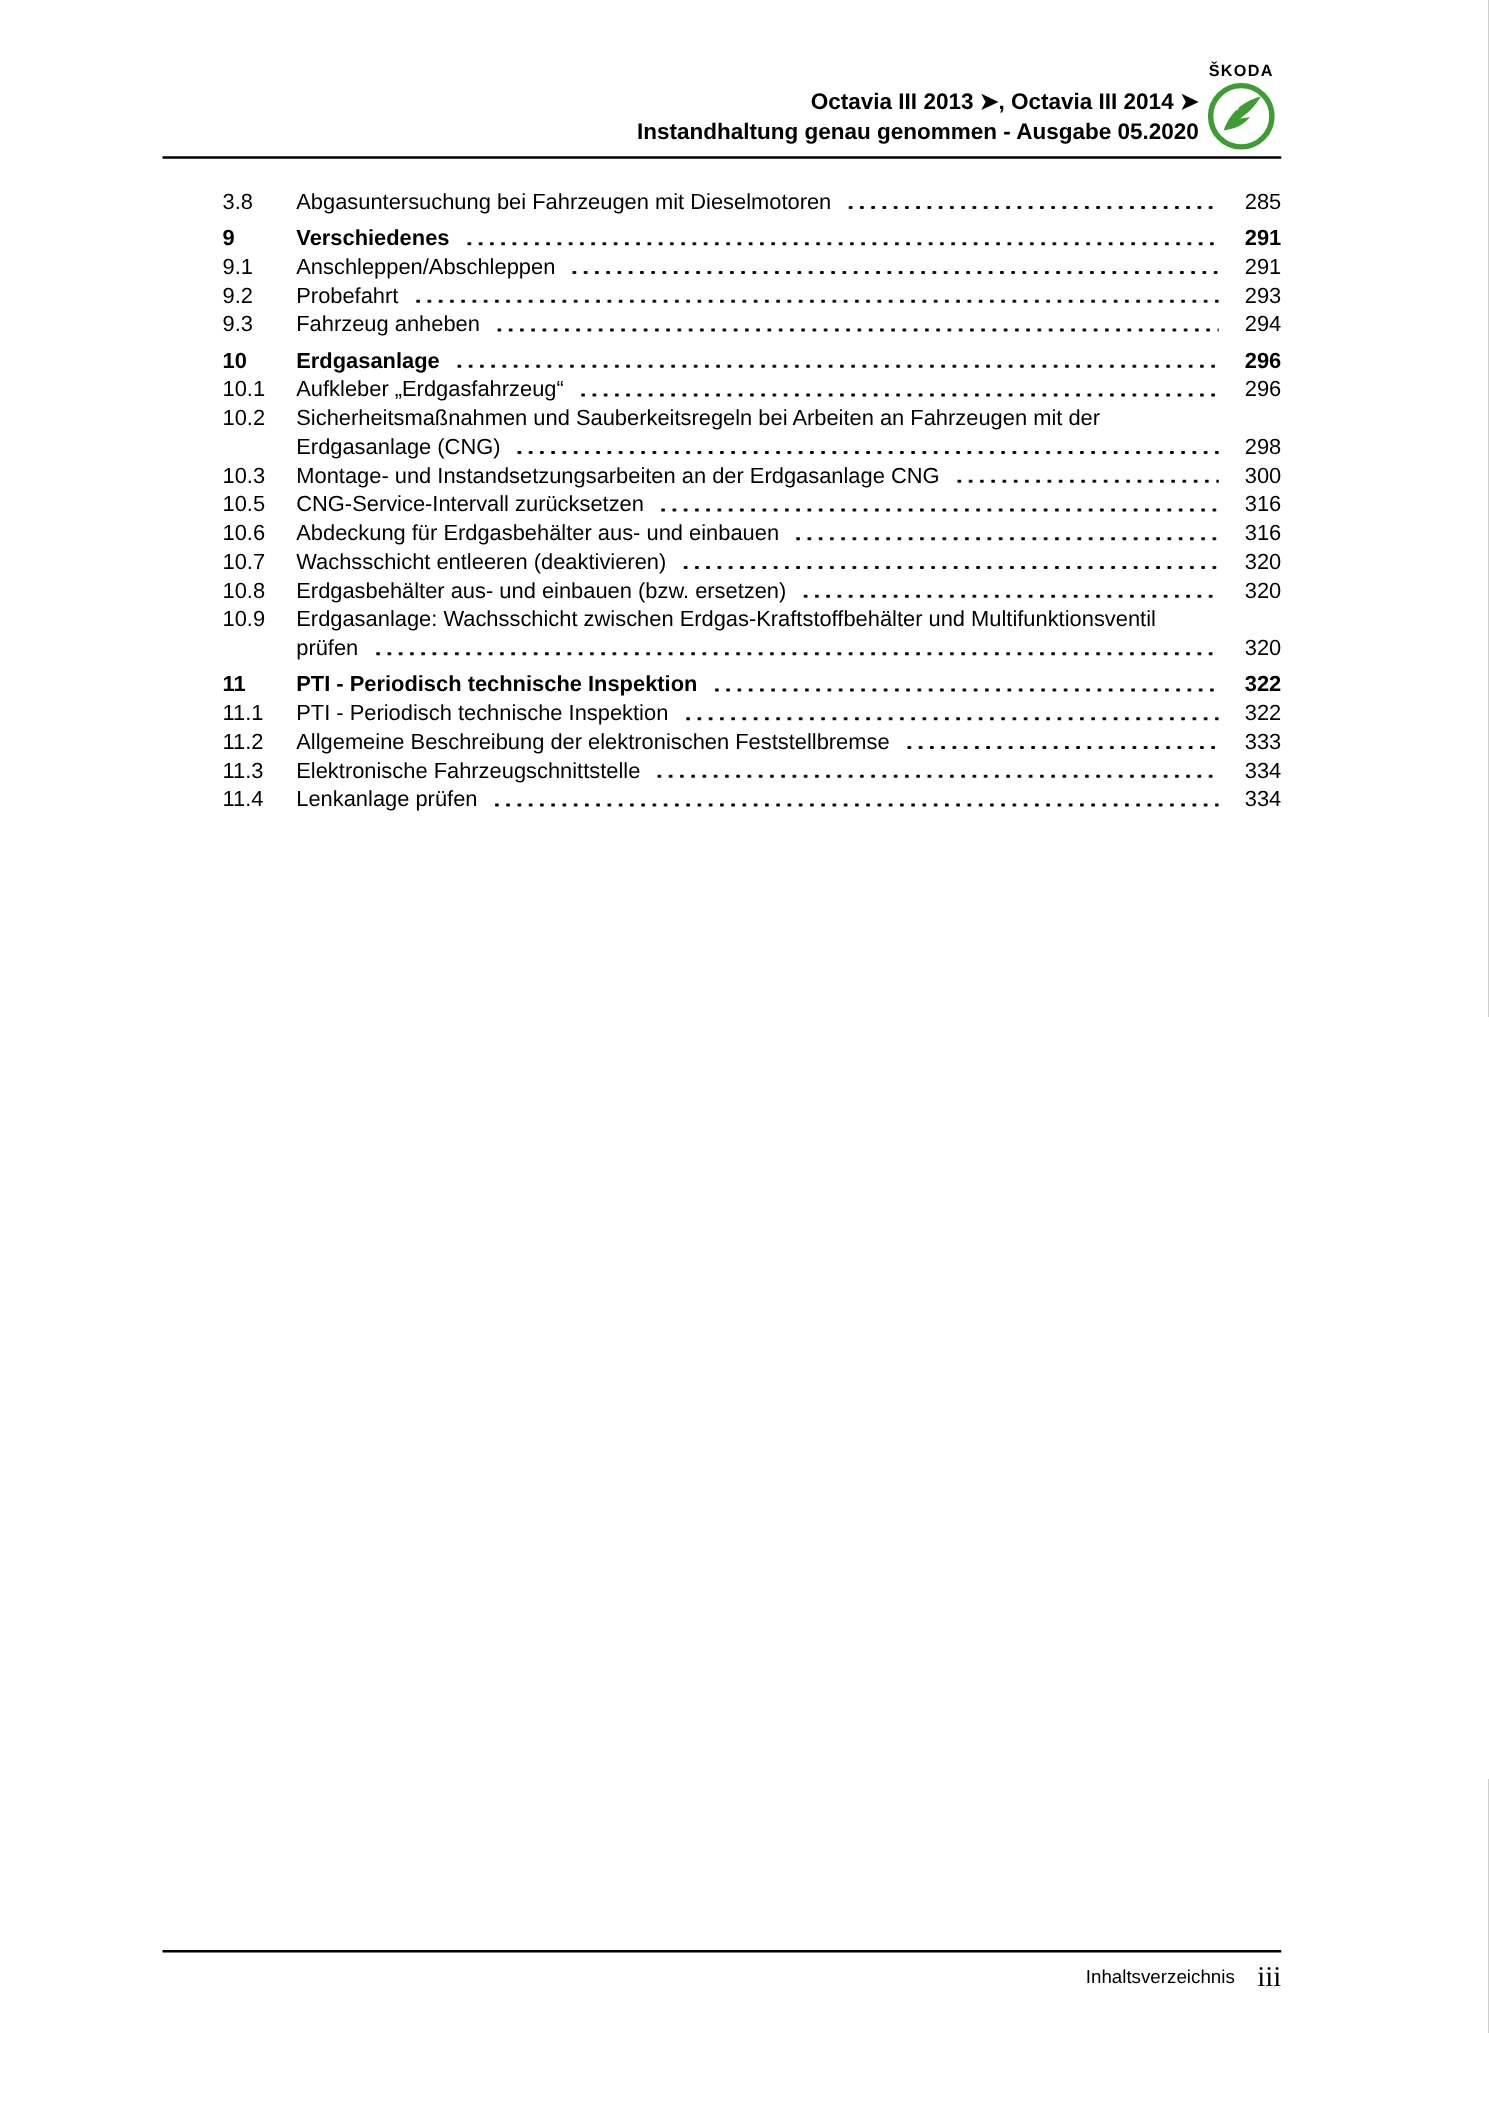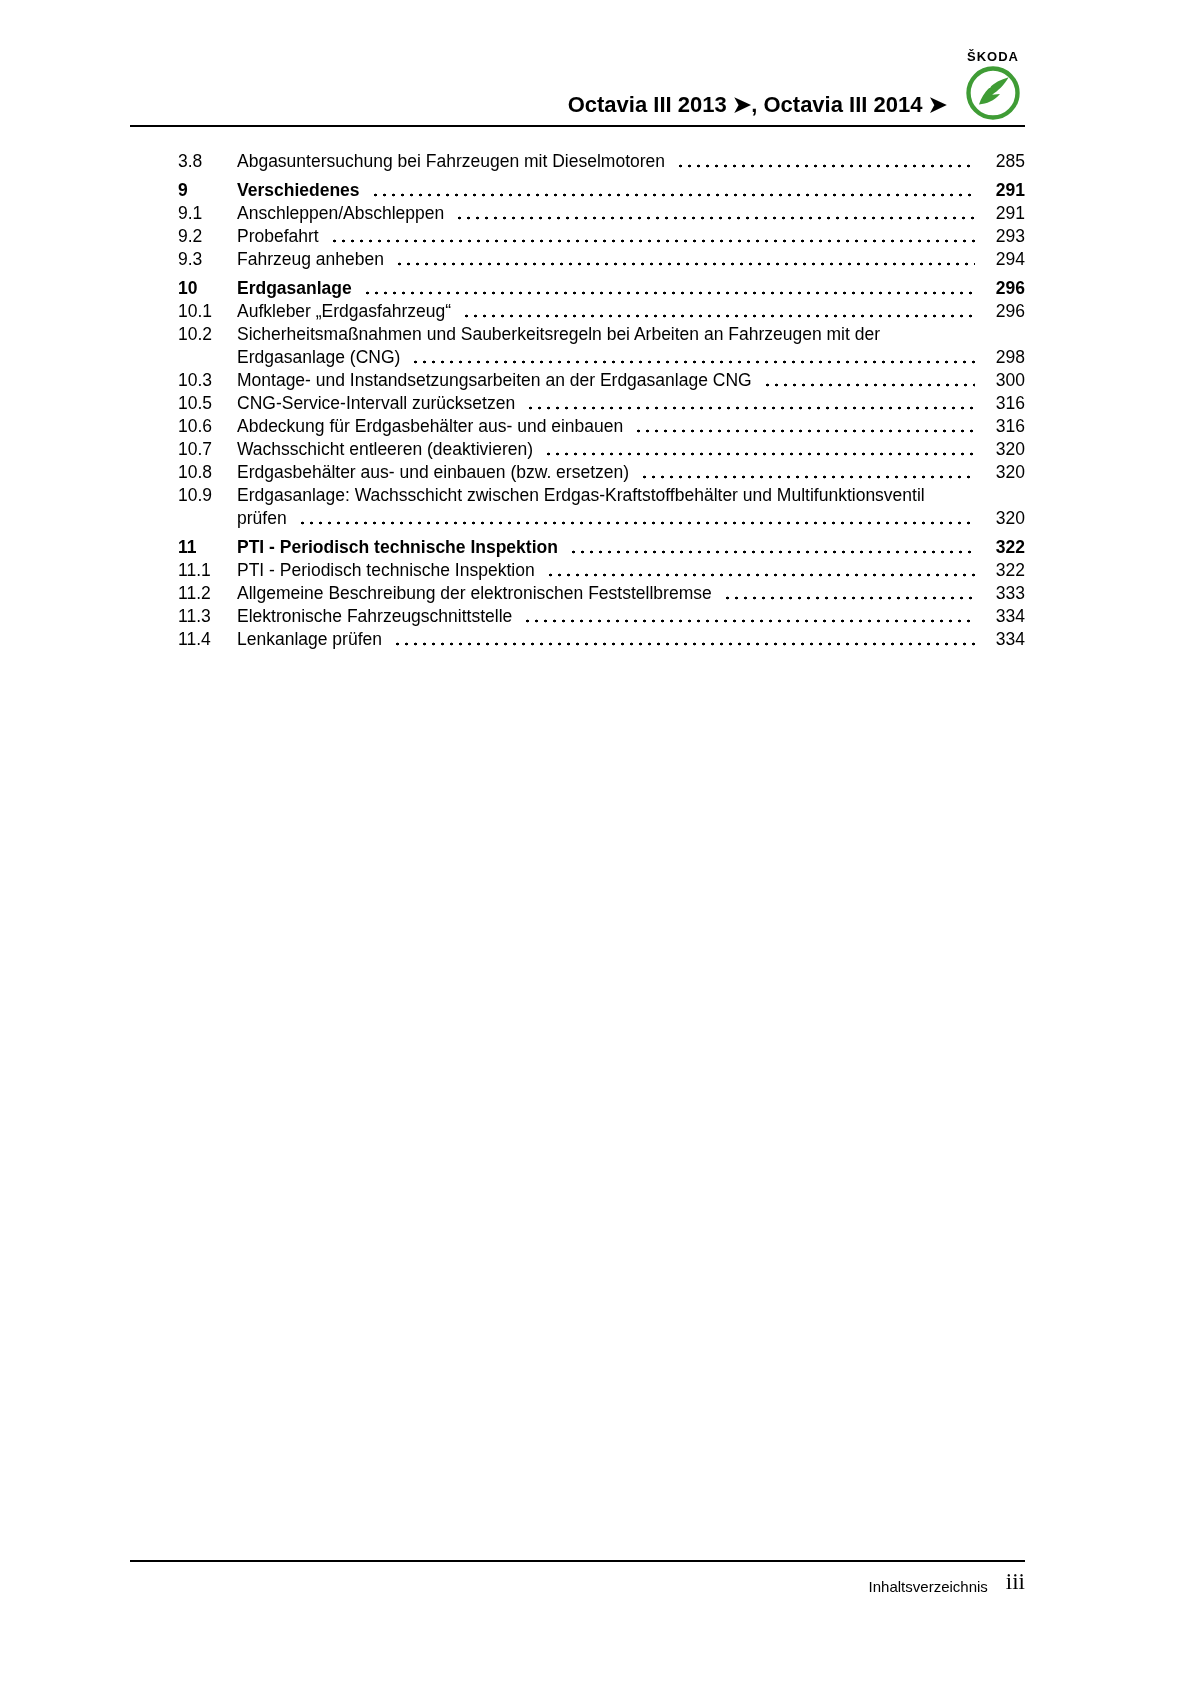--- a/index.html
+++ b/index.html
@@ -21,24 +21,24 @@
     width: 895px;
   }
   .header-flex {
     display: flex;
     justify-content: flex-end;
     align-items: flex-end;
   }
   .header-text {
     text-align: right;
     font-weight: bold;
-    font-size: 22px;
+    font-size: 18px;
     line-height: 24px;
     padding-bottom: 6px;
-    margin-right: 14px;
+    margin-right: 2px;
   }
   .logo-block {
     width: 64px;
     text-align: center;
     padding-bottom: 2px;
   }
   .logo-word {
     font-size: 13px;
     font-weight: bold;
     letter-spacing: 1px;
@@ -91,21 +91,21 @@
   .footer-wrap {
     position: absolute;
     top: 1560px;
     left: 130px;
     width: 895px;
   }
   .footer-rule { border-top: 2px solid #000; }
   .footer-flex {
     display: flex;
     justify-content: flex-end;
-    align-items: flex-end;
+    align-items: center;
     margin-top: 6px;
   }
   .footer-label {
     font-size: 15px;
     margin-right: 18px;
   }
   .footer-page {
     font-family: "Liberation Serif", serif;
     font-size: 23px;
     line-height: 27px;
@@ -113,20 +113,21 @@
 </style>
 </head>
 <body>
 
 <div class="page">
 
   <div class="header-wrap">
     <div class="header-flex">
       <div class="header-text">
         <div>Octavia III 2013 ➤, Octavia III 2014 ➤</div>
+        <div>Instandhaltung genau genommen - Ausgabe 05.2020</div>
       </div>
       <div class="logo-block">
         <div class="logo-word">ŠKODA</div>
         <svg class="logo-circle" width="56" height="56" viewBox="0 0 64 64">
           <circle cx="32" cy="32" r="28" fill="none" stroke="#3f9c35" stroke-width="5"></circle>
           <path d="M16 45 C21 31 31 19 50 14 C44 24 38 29 31 34 L40 33 C33 41 25 44 16 45 Z" fill="#3f9c35"></path>
           <circle cx="27" cy="24" r="2.6" fill="#ffffff"></circle>
         </svg>
       </div>
     </div>

